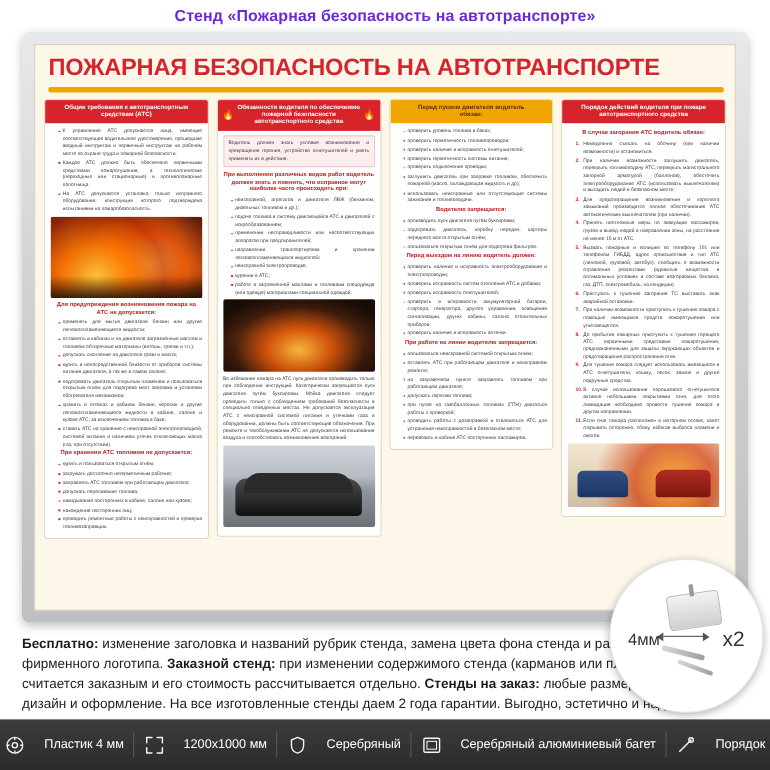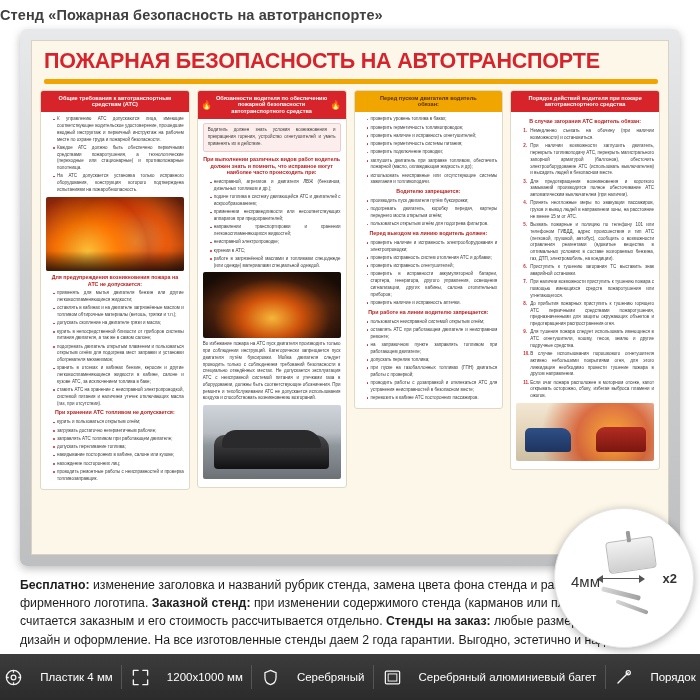--- a/index.html
+++ b/index.html
@@ -4,23 +4,24 @@
 <style>
   html,body{margin:0;padding:0;}
   body{
     width:700px;height:700px;
     background:#ffffff;
     font-family:"Liberation Sans", sans-serif;
     overflow:hidden;
     position:relative;
   }
   .page-title{
+    text-align:center;
     font-size:14.5px;
     font-weight:bold;
-    color:#404040;
+    color:#6d28d9;
     padding:7px 0 6px;
     letter-spacing:.1px;
   }
   
   .board-wrap{
     position:relative;
     width:660px;height:537px;
     margin:0 auto;
   }
   .board-outer{
@@ -200,21 +201,21 @@
     box-shadow:0 2px 8px rgba(0,0,0,.3);
     border:1px solid #e7e7e7;
     overflow:hidden;
   }
   .bubble .b-label{
     position:absolute;left:16px;top:64px;
     font-size:15px;font-weight:normal;color:#333;
   }
   .bubble .b-x2{
     position:absolute;right:16px;top:62px;
-    font-size:13px;font-weight:bold;color:#333;
+    font-size:19px;font-weight:normal;color:#333;
   }
   .bubble .cap{
     position:absolute;left:52px;top:30px;width:46px;height:30px;
     background:linear-gradient(180deg,#f2f2f2,#cfcfcf);
     border:1px solid #b9b9b9;border-radius:4px;
     transform:rotate(-8deg);
   }
   .bubble .cap:after{
     content:"";position:absolute;left:50%;top:-9px;margin-left:-2px;
     width:4px;height:11px;background:#9a9a9a;border-radius:1px;

